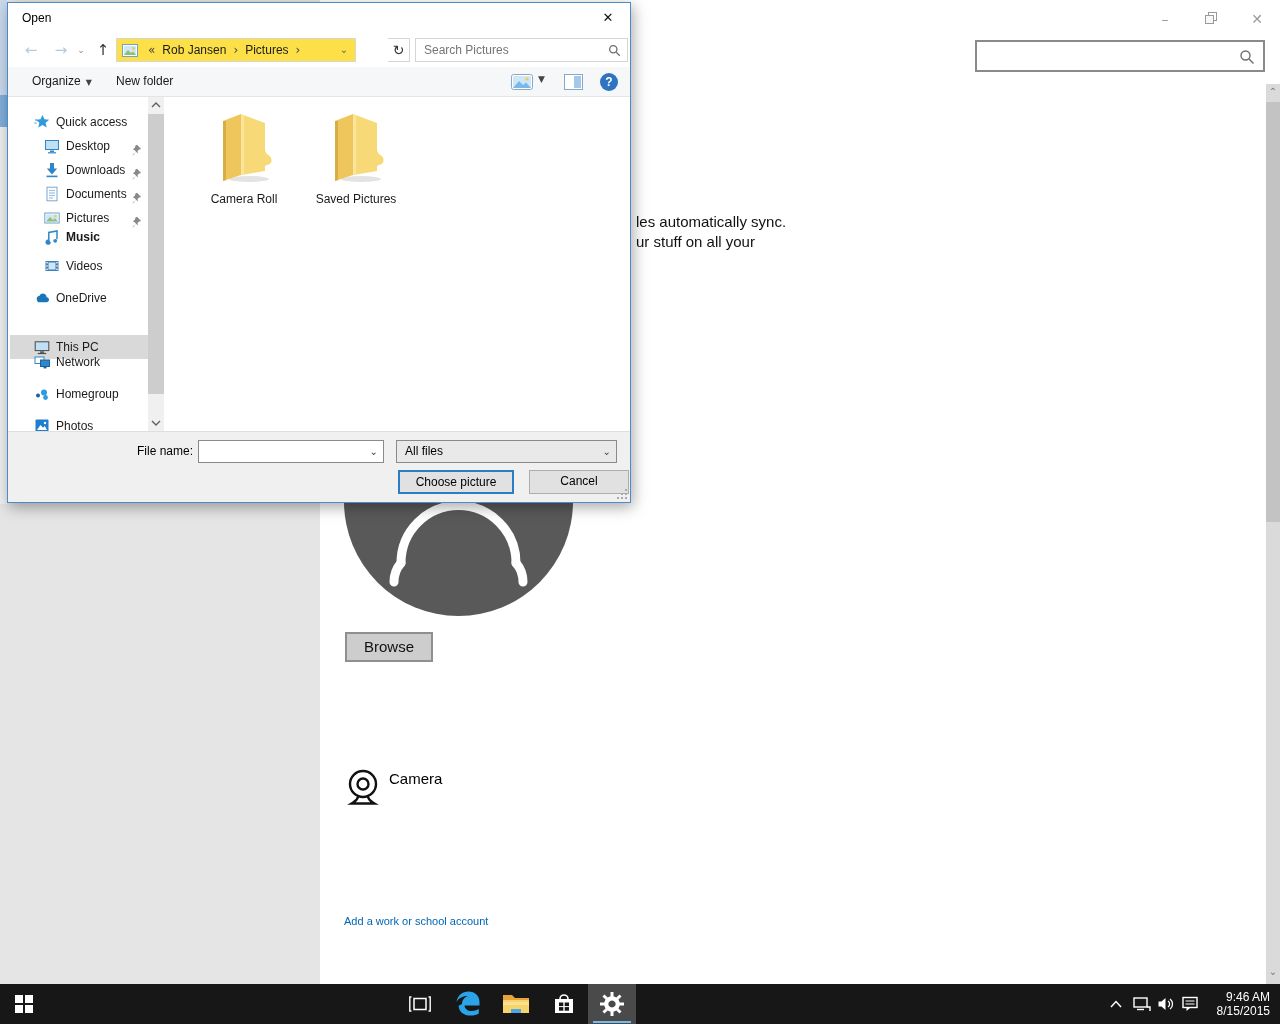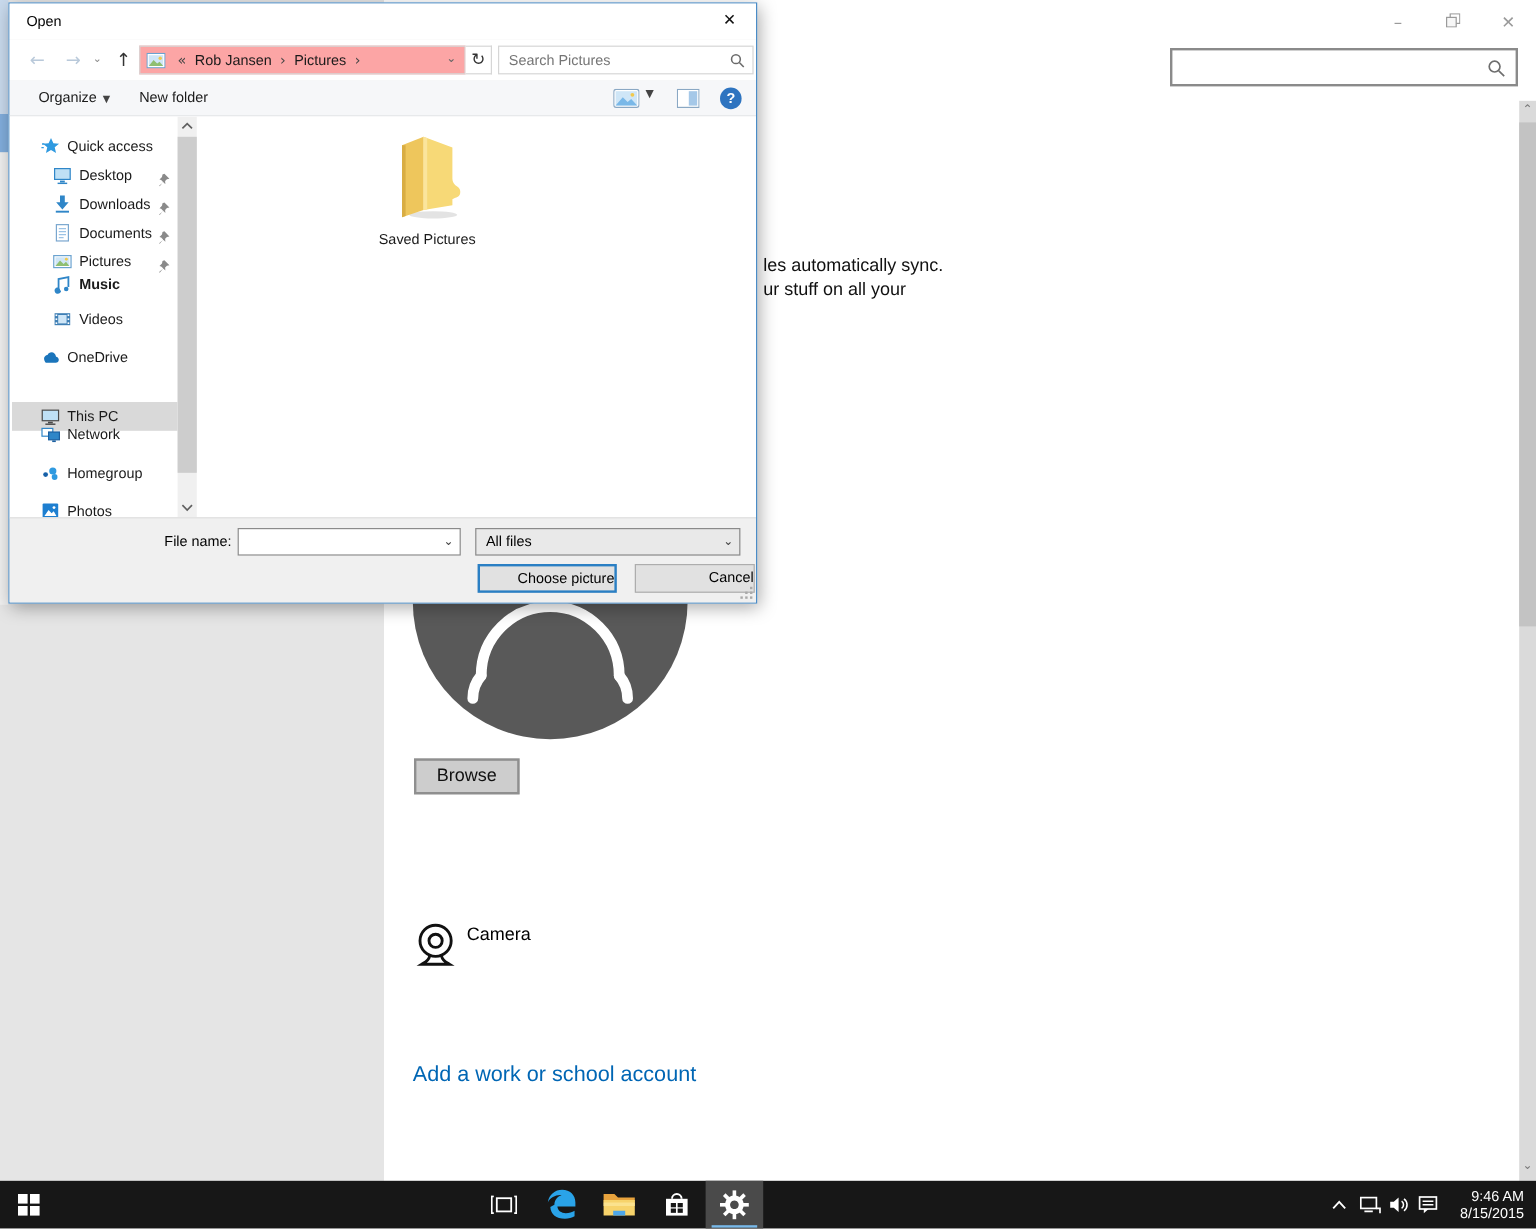--- a/index.html
+++ b/index.html
@@ -16,33 +16,33 @@
   #edge-strip-mid { left:0; top:127px; width:7px; height:377px; background:#f0f0f0; }
   .winctl { top:8px; width:30px; height:22px; color:#9a9a9a; text-align:center; line-height:22px; font-size:14px; font-family:"DejaVu Sans",sans-serif; }
   #find-setting { left:975px; top:40px; width:290px; height:32px; background:#fff; border:2px solid #8a8a8a; }
   #find-setting input { position:absolute; left:10px; top:2px; width:240px; height:24px; border:none; outline:none; font-size:15px; color:#6e6e6e; background:transparent; font-family:inherit; }
   .mag { position:absolute; width:16px; height:16px; }
   .sync-line { color:#111; font-size:15px; white-space:nowrap; }
   #avatar-circle { left:344px; top:387px; width:229px; height:229px; border-radius:50%; background:#595959; }
   #browse-btn { left:345px; top:632px; width:88px; height:30px; background:#cdcdcd; border:2px solid #8f8f8f; font-size:15px; color:#111; text-align:center; line-height:26px; cursor:default; }
   .settings-h2 { font-size:24px; font-weight:300; color:#000; letter-spacing:0.2px; white-space:nowrap; }
   #camera-label { left:389px; top:770px; font-size:15px; }
-  #add-account-link { left:344px; top:885px; font-size:18px; color:#0066b4; }
+  #add-account-link { left:344px; top:915px; font-size:11px; color:#0066b4; }
   #settings-scrollbar { left:1266px; top:84px; width:14px; height:900px; background:#dadada; }
   #settings-scroll-thumb { left:1266px; top:102px; width:14px; height:420px; background:#c3c3c3; }
   .scroll-chev { color:#7a7a7a; font-size:10px; width:14px; text-align:center; font-family:"DejaVu Sans",sans-serif; }
 
   
   #open-dialog { left:7px; top:2px; width:624px; height:501px; background:#f0f0f0; border:1px solid #4a8cc7; box-shadow:2px 4px 14px rgba(0,0,0,.35); }
   #dlg-titlebar { left:0; top:0; width:622px; height:30px; background:#fff; }
   #dlg-title { left:14px; top:0; line-height:30px; font-size:12px; }
   #dlg-close { right:6px; top:0; width:32px; height:30px; text-align:center; line-height:30px; font-size:13px; color:#111; font-family:"DejaVu Sans",sans-serif; }
   #dlg-navrow { left:0; top:30px; width:622px; height:34px; background:#fff; }
   .navglyph { top:5px; height:24px; line-height:24px; font-size:15px; font-family:"DejaVu Sans",sans-serif; text-align:center; }
-  #addr-bar { left:108px; top:5px; width:272px; height:24px; background:#fca5a5; border:1px solid #d6d6d6; }
+  #addr-bar { left:108px; top:5px; width:240px; height:24px; background:#fde047; border:1px solid #d6d6d6; }
   #addr-icon { left:5px; top:5px; }
   #breadcrumb { position:absolute; left:26px; top:0; height:22px; line-height:22px; white-space:nowrap; }
   .crumb { display:inline-block; padding:0 2px; color:#1a1a1a; }
   .crumb-sep { display:inline-block; padding:0 5px; color:#444; font-family:"DejaVu Sans",sans-serif; }
   #addr-chev { right:4px; top:0; width:14px; line-height:22px; color:#666; font-size:10px; text-align:center; font-family:"DejaVu Sans",sans-serif; }
   #refresh-box { left:380px; top:5px; width:22px; height:24px; border:1px solid #d6d6d6; border-left:none; background:#fff; text-align:center; line-height:22px; font-size:14px; color:#333; font-family:"DejaVu Sans",sans-serif; }
   #dlg-search { left:407px; top:5px; width:213px; height:24px; border:1px solid #d6d6d6; background:#fff; }
   #dlg-search input { position:absolute; left:8px; top:2px; width:170px; height:18px; border:none; outline:none; background:transparent; font-size:12px; color:#8a8a8a; font-family:inherit; }
   #dlg-toolbar { left:0; top:64px; width:622px; height:30px; background:#f6f7f9; border-bottom:1px solid #e3e5e8; }
   .tb-item { top:0; height:29px; line-height:29px; font-size:12px; color:#1a1a1a; }
@@ -61,21 +61,21 @@
   .file-item { position:absolute; top:12px; width:92px; text-align:center; }
   .file-item .flabel { margin-top:4px; font-size:12px; color:#1a1a1a; }
   #dlg-bottom { left:0; top:428px; width:622px; height:71px; background:#f0f0f0; border-top:1px solid #dfdfdf; }
   #fname-label { left:120px; top:12px; width:65px; text-align:right; font-size:12px; }
   .combo { position:absolute; height:23px; border:1px solid #8a8a8a; }
   #fname-combo { left:190px; top:8px; width:186px; background:#fff; }
   #fname-combo input { position:absolute; left:4px; top:2px; width:158px; height:17px; border:none; outline:none; font-size:12px; font-family:inherit; }
   #ftype-combo { left:388px; top:8px; width:221px; background:#e9e9e9; }
   #ftype-value { position:absolute; left:8px; top:0; line-height:21px; font-size:12px; }
   .combo-chev { position:absolute; right:5px; top:0; line-height:21px; font-size:10px; color:#444; font-family:"DejaVu Sans",sans-serif; }
-  .dlg-btn { position:absolute; top:38px; height:24px; background:#e1e1e1; font-size:12px; text-align:right; line-height:21px; cursor:default; }
+  .dlg-btn { position:absolute; top:38px; height:24px; background:#e1e1e1; font-size:12px; text-align:center; line-height:21px; cursor:default; }
   #choose-btn { left:390px; width:116px; border:2px solid #2a7fc4; }
   #cancel-btn { left:521px; width:100px; border:1px solid #adadad; }
   #dlg-grip { right:3px; bottom:3px; width:10px; height:10px; }
   #dlg-grip i { position:absolute; width:2px; height:2px; background:#a9a9a9; }
 
   
   #taskbar { left:0; top:984px; width:1280px; height:40px; background:#171717; }
   #start-btn { left:0; top:0; width:48px; height:40px; }
   .winlogo { position:absolute; left:15px; top:11px; width:18px; height:18px; }
   .winlogo i { position:absolute; width:8px; height:8px; background:#fff; }
@@ -312,20 +312,27 @@
       <div class="abs" id="dlg-vscroll">
         <svg class="abs" style="left:3px; top:4px;" width="10" height="8" viewBox="0 0 10 8">
             <path d="M1,6 L5,2 L9,6" fill="none" stroke="#606060" stroke-width="1.4"></path>
           </svg>
         <div class="thumb"></div>
         <svg class="abs" style="left:3px; bottom:4px;" width="10" height="8" viewBox="0 0 10 8">
             <path d="M1,2 L5,6 L9,2" fill="none" stroke="#606060" stroke-width="1.4"></path>
           </svg>
       </div>
       <div class="abs" id="filelist">
+          <div class="file-item" style="left: 34px;"><span><svg width="58" height="76" viewBox="0 0 58 76">
+                <ellipse cx="34" cy="70" rx="20" ry="3" fill="#e3e3e3"></ellipse>
+                <path d="M8,12 L26,5 L26,66 L8,72 Z" fill="#eec65c"></path>
+                <path d="M8,12 L11,12 L11,70.9 L8,72 Z" fill="#d9ad43"></path>
+                <path d="M26,5 L50,14 L50,40 Q50,44 54,46.5 Q57,48.5 56.5,52 Q56,55 52,56 L50,57 L50,62 L26,66 Z" fill="#f7d977"></path>
+                <path d="M26,5 L29,6.1 L29,65.5 L26,66 Z" fill="#fbe59c"></path>
+              </svg></span><div class="flabel">Camera Roll</div></div>
           <div class="file-item" style="left: 146px;"><span><svg width="58" height="76" viewBox="0 0 58 76">
                 <ellipse cx="34" cy="70" rx="20" ry="3" fill="#e3e3e3"></ellipse>
                 <path d="M8,12 L26,5 L26,66 L8,72 Z" fill="#eec65c"></path>
                 <path d="M8,12 L11,12 L11,70.9 L8,72 Z" fill="#d9ad43"></path>
                 <path d="M26,5 L50,14 L50,40 Q50,44 54,46.5 Q57,48.5 56.5,52 Q56,55 52,56 L50,57 L50,62 L26,66 Z" fill="#f7d977"></path>
                 <path d="M26,5 L29,6.1 L29,65.5 L26,66 Z" fill="#fbe59c"></path>
               </svg></span><div class="flabel">Saved Pictures</div></div>
         </div>
     </div>
 

